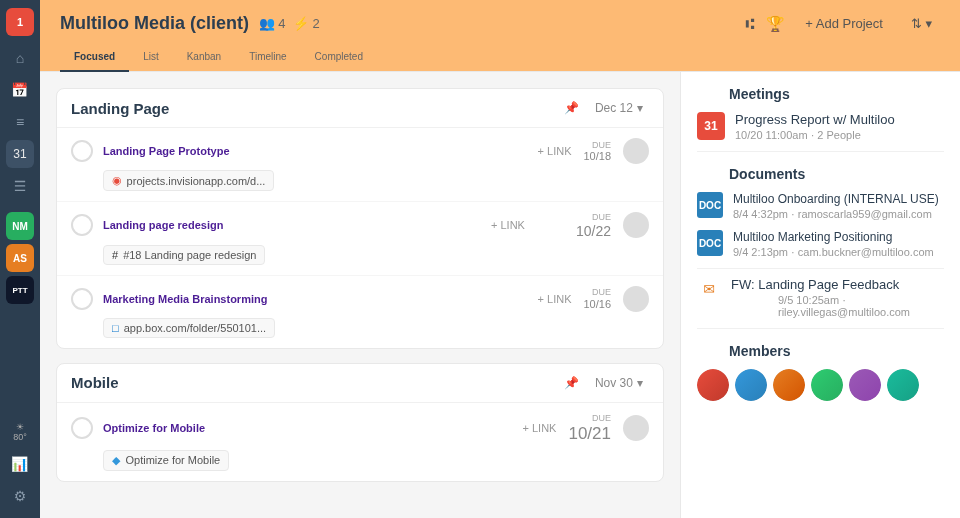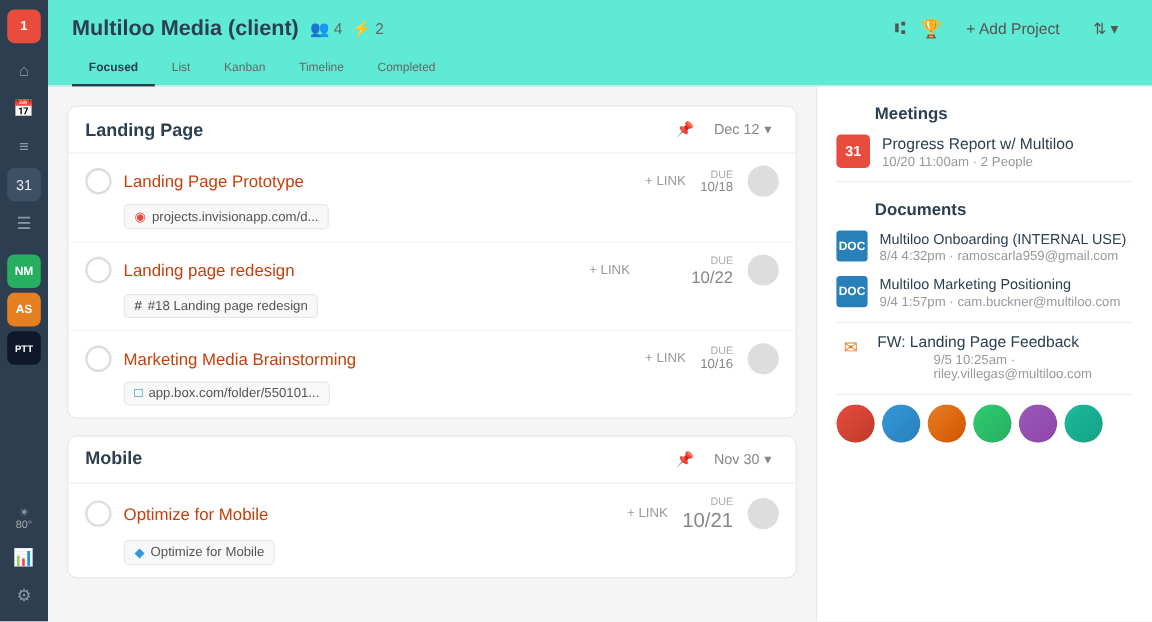--- a/index.html
+++ b/index.html
@@ -49,21 +49,21 @@
     
     .main-content {
       flex: 1;
       display: flex;
       flex-direction: column;
       overflow: hidden;
     }
 
     
     .header {
-      background: #5eead4;
+      background: #fdba74;
       padding: 12px 20px 0;
       border-bottom: 1px solid #e8e8e8;
     }
     .header-top {
       display: flex;
       align-items: center;
       justify-content: space-between;
       margin-bottom: 8px;
     }
     .header-title-area {
@@ -190,23 +190,23 @@
       width: 22px; height: 22px;
       border-radius: 50%;
       border: 2px solid #ddd;
       background: white;
       flex-shrink: 0;
       cursor: pointer;
       display: flex; align-items: center; justify-content: center;
     }
     .task-name {
       flex: 1;
-      font-size: 14px;
-      color: #c2410c;
-      font-weight: 400;
+      font-size: 11px;
+      color: #4c1d95;
+      font-weight: 700;
     }
     .task-actions {
       display: flex;
       align-items: center;
       gap: 12px;
     }
     .link-btn {
       font-size: 11px;
       color: #999;
       cursor: pointer;
@@ -559,37 +559,38 @@
         <div class="doc-info">
           <div class="doc-title">Multiloo Onboarding (INTERNAL USE)</div>
           <div class="doc-meta">8/4 4:32pm · ramoscarla959@gmail.com</div>
         </div>
       </div>
 
       <div class="doc-item">
         <div class="doc-icon">DOC</div>
         <div class="doc-info">
           <div class="doc-title">Multiloo Marketing Positioning</div>
-          <div class="doc-meta">9/4 1:57pm · cam.buckner@multiloo.com</div>
+          <div class="doc-meta">9/4 2:13pm · cam.buckner@multiloo.com</div>
         </div>
       </div>
 
       <div class="divider"></div>
 
 
       <div class="email-item">
         <div class="email-icon">✉</div>
         <div class="email-info">
           <div class="email-title">FW: Landing Page Feedback</div>
           <div class="email-meta">9/5 10:25am · riley.villegas@multiloo.com</div>
         </div>
       </div>
 
       <div class="divider"></div>
 
+      <div class="right-section-title">Members</div>
       <div class="members-row">
         <div class="member-avatar">
             <div class="member-avatar-inner av1"></div>
           </div>
         <div class="member-avatar">
             <div class="member-avatar-inner av2"></div>
           </div>
         <div class="member-avatar">
             <div class="member-avatar-inner av3"></div>
           </div>

